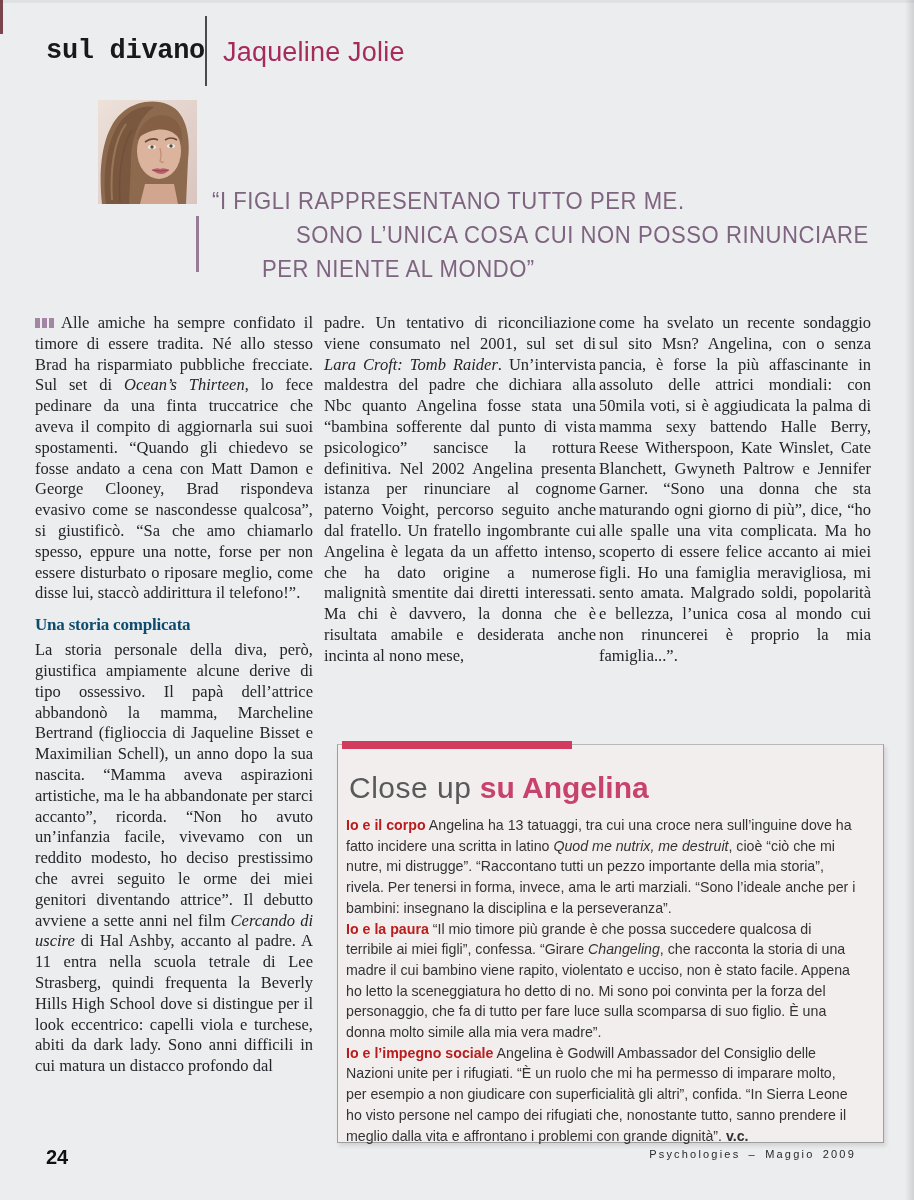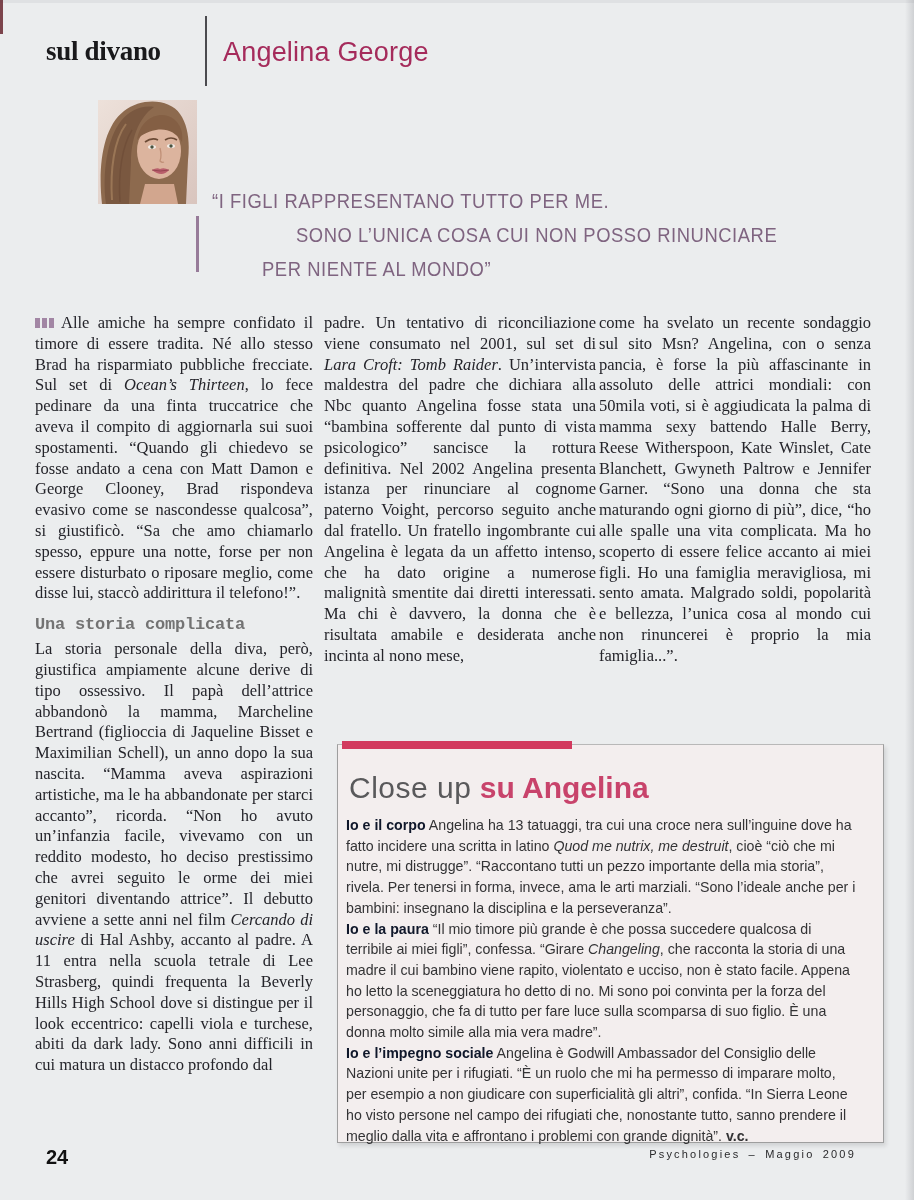--- a/index.html
+++ b/index.html
@@ -11,80 +11,80 @@
     overflow:hidden;
   }
   
   .corner-mark { position:absolute; left:0; top:0; width:3px; height:34px; background:#69262f; opacity:.85; }
   .edge-right { position:absolute; right:0; top:0; bottom:0; width:9px;
     background:linear-gradient(to right, rgba(110,110,118,0), rgba(95,95,105,.20)); pointer-events:none; }
   .edge-top { position:absolute; left:0; top:0; right:0; height:3px; background:rgba(70,70,80,.07); }
 
   
   .kicker { position:absolute; left:46px; top:36px;
-    font-family:Liberation Serif, serif; font-weight:700; font-size:27px; letter-spacing:-.3px; color:#19191b; }
+    font-family:Liberation Mono, monospace; font-weight:700; font-size:27px; letter-spacing:-.3px; color:#19191b; }
   .head-divider { position:absolute; left:205px; top:16px; width:2px; height:70px; background:#4b4b4f; }
   .page-title { position:absolute; left:223px; top:37px;
     font-family:"Liberation Sans", sans-serif; font-weight:400; font-size:27px; letter-spacing:.2px; color:#a52b5b; }
 
   
   .photo { position:absolute; left:98px; top:100px; width:99px; height:104px; overflow:hidden; }
 
   
   .quote { position:absolute; left:212px; top:184px; width:680px;
-    font-family:"Liberation Sans", sans-serif; color:#7f6480; font-size:20px; font-weight:400; letter-spacing:.6px; }
+    font-family:"Liberation Sans", sans-serif; color:#7f6480; font-size:24px; font-weight:400; letter-spacing:.6px; }
   .qline { transform:scaleX(.92); transform-origin:left center; white-space:nowrap; line-height:34px; }
   .q2 { margin-left:84px; }
   .q3 { margin-left:50px; }
   .quote-rule { position:absolute; left:196px; top:216px; width:3px; height:56px; background:#977b99; }
 
   
   .col { position:absolute; top:313px; color:#24242a; }
   .col1 { left:35px;  width:278px; }
   .col2 { left:324px; width:272px; }
   .col3 { left:599px; width:272px; }
   .body { font-size:16.5px; line-height:20.8px; text-align:justify; hyphens:auto; -webkit-hyphens:auto; }
   .body .it, .cu-p .it { font-style:italic; }
   .body .bd, .cu-p .bd { font-weight:700; }
   .bars { display:inline-flex; gap:2px; margin-right:7px; vertical-align:baseline; }
   .bars i { display:block; width:5px; height:10px; background:#a286a4; }
-  .subhead { font-family:Liberation Mono, monospace; font-weight:700; font-size:17px; color:#737373;
+  .subhead { font-family:Liberation Serif, serif; font-weight:700; font-size:17px; color:#0c4a6e;
     margin:11px 0 5px 0; letter-spacing:-.2px; }
 
   
   .closeup { position:absolute; left:337px; top:744px; width:547px; height:399px;
     background:#f3eeee; border:1px solid #9e9e9e; border-top-color:#b8b8b8;
     box-shadow:2px 3px 4px rgba(60,60,70,.15); padding:14px 14px 0 8px; }
   .pink-bar { position:absolute; left:4px; top:-4px; width:230px; height:8px; background:#d23a5e; }
   .cu-title { font-family:"Liberation Sans", sans-serif; font-size:30px; margin:12px 0 10px 3px; font-weight:400; }
   .cu-light { color:#59595b; letter-spacing:.5px; }
   .cu-bold { color:#c8436b; font-weight:700; letter-spacing:0; }
   .cu-p { font-family:"Liberation Sans", sans-serif; font-size:14.2px; line-height:20.7px; color:#333335; width:512px; }
-  .cu-p .lead { font-weight:700; color:#0f172a; }
+  .cu-p .lead { font-weight:700; color:#b91c1c; }
 
   
   .pagenum { position:absolute; left:46px; top:1146px;
     font-family:"Liberation Sans", sans-serif; font-weight:700; font-size:20px; color:#111; }
   .footer-mag { position:absolute; right:58px; top:1148px;
     font-family:"Liberation Sans", sans-serif; font-weight:400; font-size:11px; letter-spacing:2.2px;
     word-spacing:3px; color:#29292b; }
   .watermark { position:absolute; right:5px; top:1157px;
     font-family:"Liberation Sans", sans-serif; font-size:24.5px; letter-spacing:.2px; color:#0f0f10; }
 </style>
 </head>
 <body>
 
 <div class="page">
 
   <div class="corner-mark"></div>
   <div class="edge-top"></div>
 
   <div class="kicker">sul divano</div>
   <div class="head-divider"></div>
-  <div class="page-title">Angelina George</div>
+  <div class="page-title">Jaqueline Jolie</div>
 
   <div class="photo">
     <svg width="99" height="104" viewBox="0 0 99 104">
       <defs>
         <linearGradient id="pbg" x1="0" y1="0" x2="1" y2="1">
           <stop offset="0" stop-color="#ede1da"></stop>
           <stop offset="1" stop-color="#d9c5be"></stop>
         </linearGradient>
       </defs>
       <rect width="99" height="104" fill="url(#pbg)"></rect>

